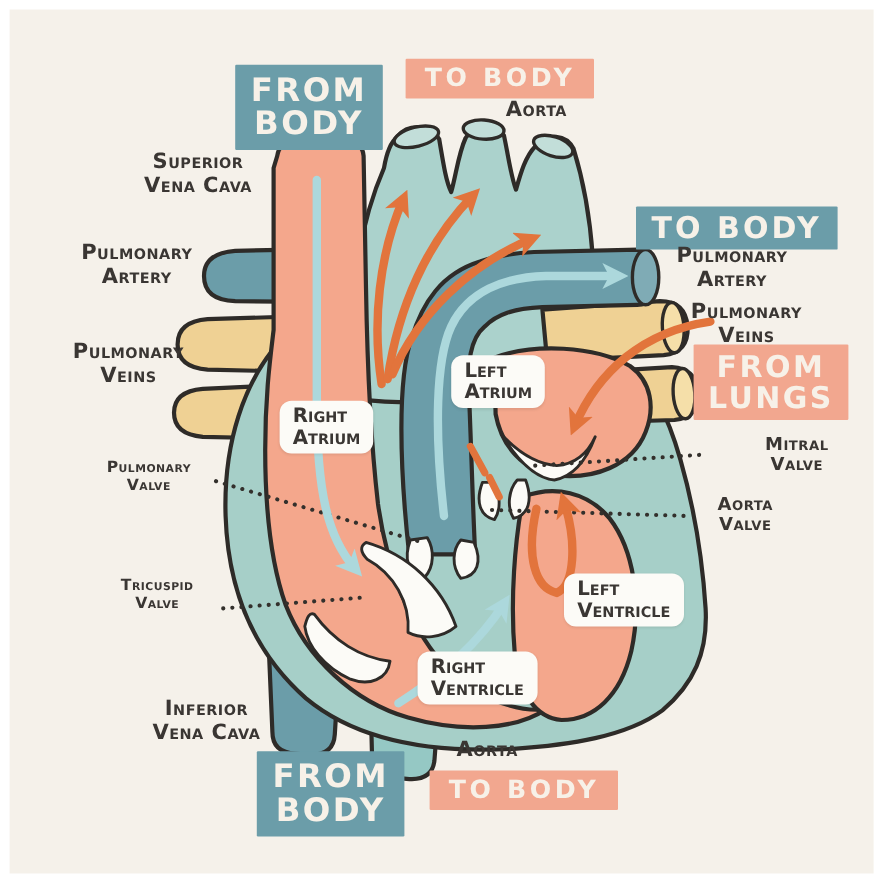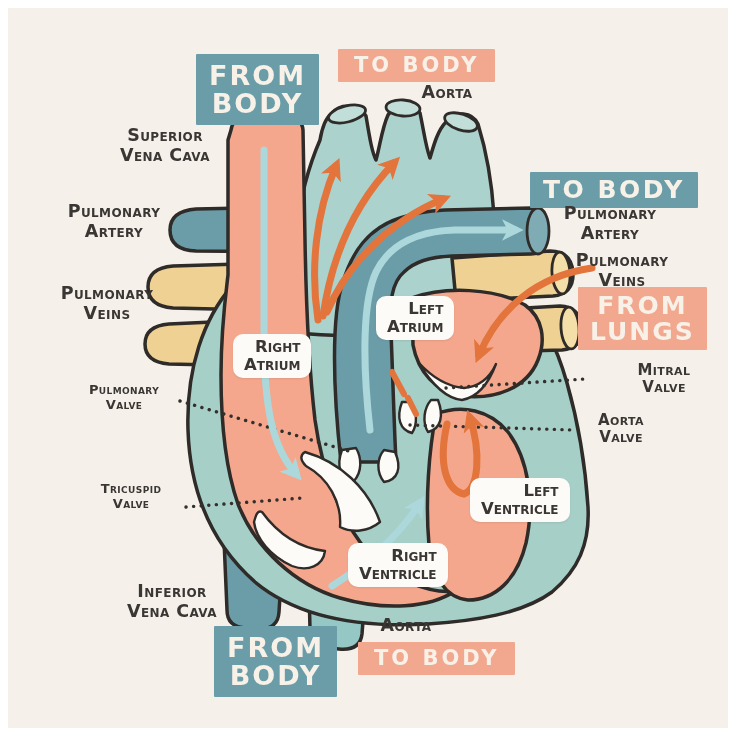--- a/index.html
+++ b/index.html
@@ -18,21 +18,21 @@
   .arr-o{stroke:#E2743C;stroke-width:7;}
   .arr-o-sm{stroke:#E2743C;stroke-width:6;}
   .lbl{position:absolute;text-align:center;line-height:1.12;letter-spacing:.4px;
        font-weight:700;font-variant-caps:small-caps;color:#3A3633;}
   .lbl .ln{display:block;}
   .lbl-17{font-size:17.5px;}
   .lbl-15{font-size:15px;}
   .lbl-13{font-size:13px;}
   .chip{position:absolute;background:#FCFBF7;border-radius:10px;padding:4px 11px;
         font-size:16.5px;font-weight:700;font-variant-caps:small-caps;color:#3A3633;
-        text-align:right;line-height:1.1;box-shadow:0 1px 2px rgba(60,50,40,.10);}
+        text-align:left;line-height:1.1;box-shadow:0 1px 2px rgba(60,50,40,.10);}
   .chip .ln{display:block;}
   .badge{position:absolute;border-radius:1px;color:#F7F1E8;font-weight:700;
          text-align:center;line-height:1.02;}
   .badge .ln{display:block;}
   .badge-teal{background:#6B9DA9;}
   .badge-salmon{background:#F2A78F;}
   .bdg-2line{font-size:27px;padding:8px 13px;letter-spacing:2px;}
   .bdg-1line{font-size:21px;padding:6px 16px;letter-spacing:3px;}
   .bdg-lungs1{font-size:25px;padding:5px 13px;letter-spacing:2.5px;}
   .bdg-lungs2{font-size:25px;padding:6px 12px;letter-spacing:2px;}

